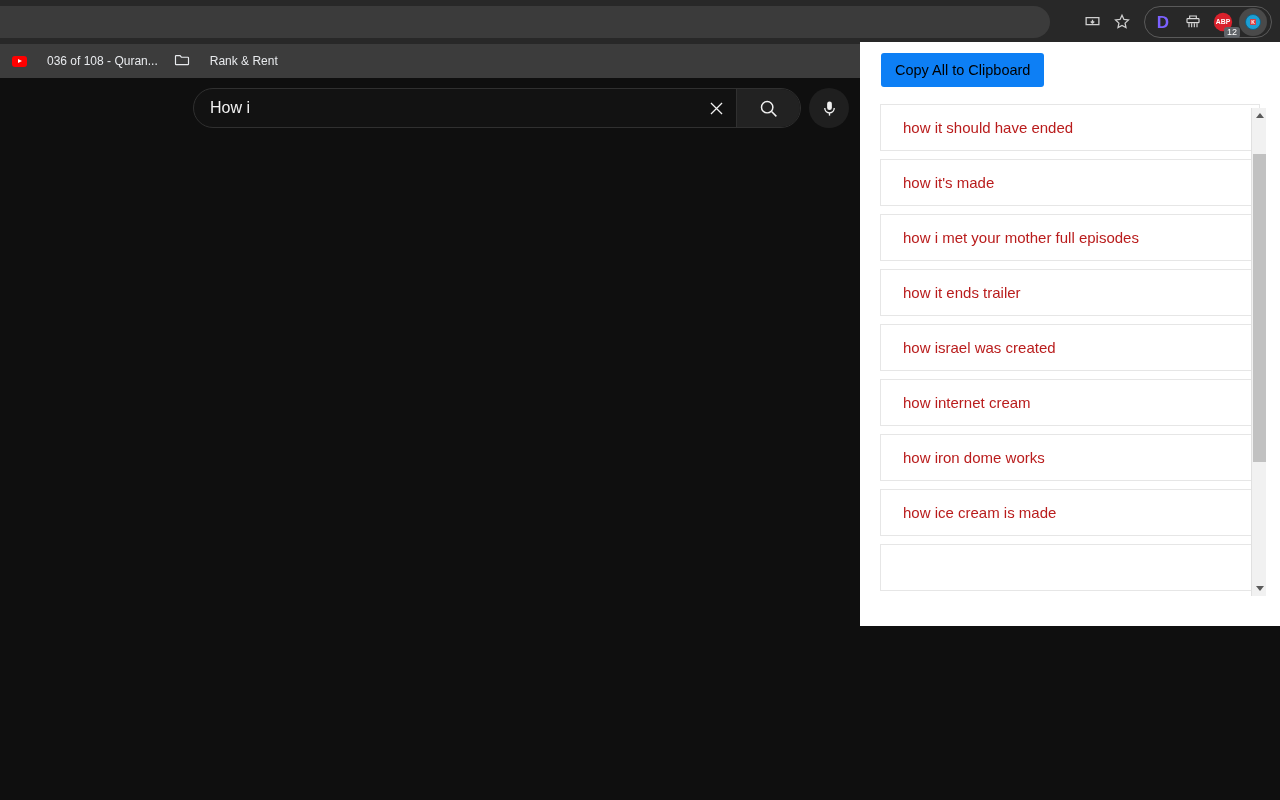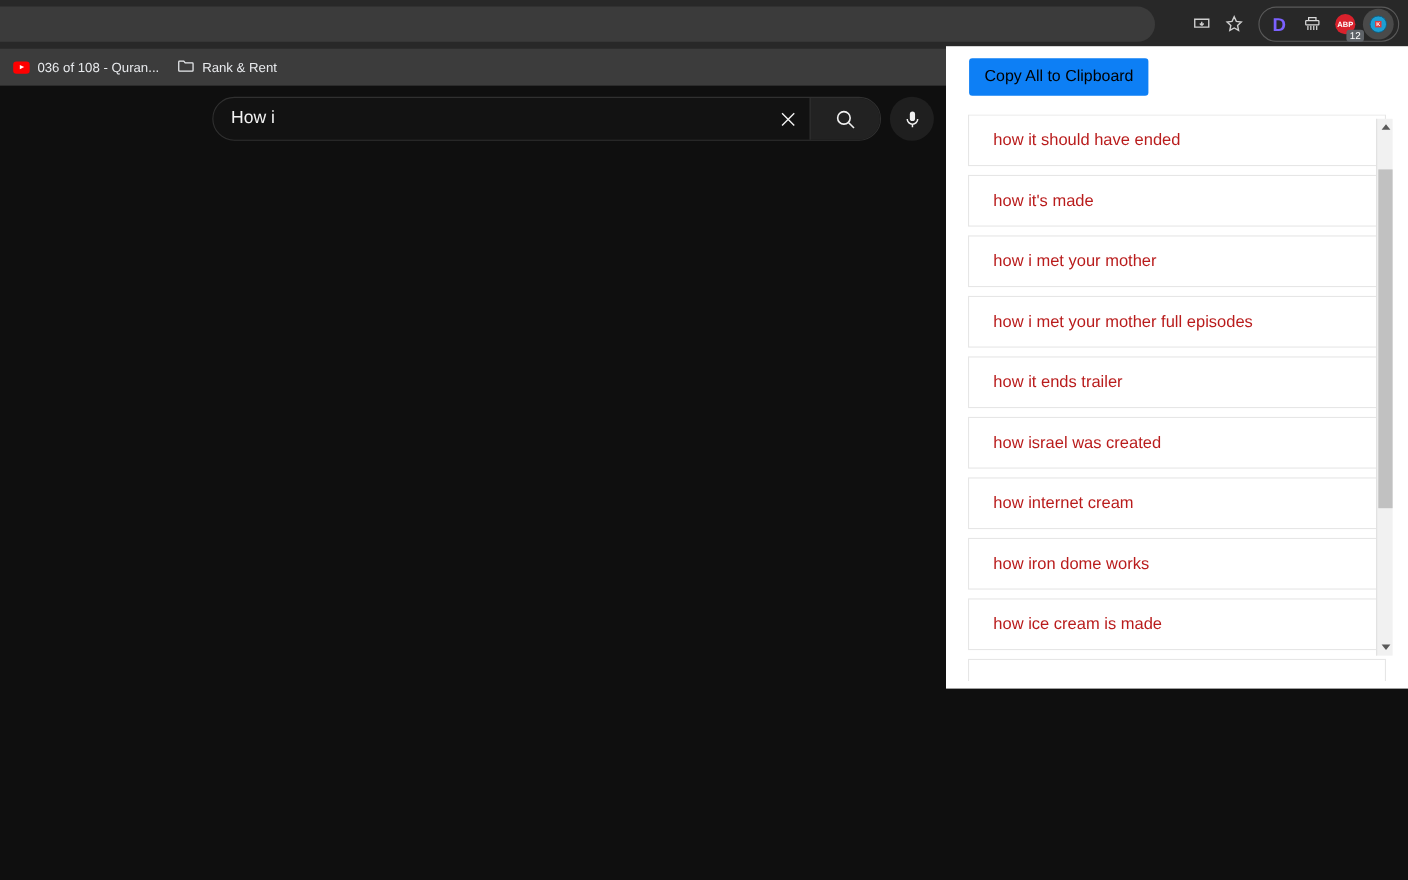--- a/index.html
+++ b/index.html
@@ -62,21 +62,21 @@
 
   
   .bookmarks-bar {
     position: absolute; left: 0; top: 44px;
     width: 1280px; height: 34px;
     background: #3c3c3c;
     display: flex; align-items: center;
     padding-left: 6px; gap: 4px;
   }
   .bm-item {
-    display: flex; align-items: center; gap: 7px;
+    display: flex; align-items: center; gap: 20px;
     height: 24px; padding: 0 6px;
     border-radius: 4px;
     color: #e8eaed; font-size: 12px;
     white-space: nowrap;
   }
   .yt-favicon {
     width: 15px; height: 11px; border-radius: 3px;
     background: #ff0000;
     display: flex; align-items: center; justify-content: center;
   }
@@ -302,23 +302,20 @@
 
   <div class="list-viewport">
     <div class="list-inner" id="keyword-list">
         <div class="kw-row">
           <span>how it should have ended</span>
         </div>
         <div class="kw-row">
           <span>how it's made</span>
         </div>
         <div class="kw-row">
-          <span>how i met your mother</span>
-        </div>
-        <div class="kw-row">
           <span>how i met your mother full episodes</span>
         </div>
         <div class="kw-row">
           <span>how it ends trailer</span>
         </div>
         <div class="kw-row">
           <span>how israel was created</span>
         </div>
         <div class="kw-row">
           <span>how internet cream</span>

